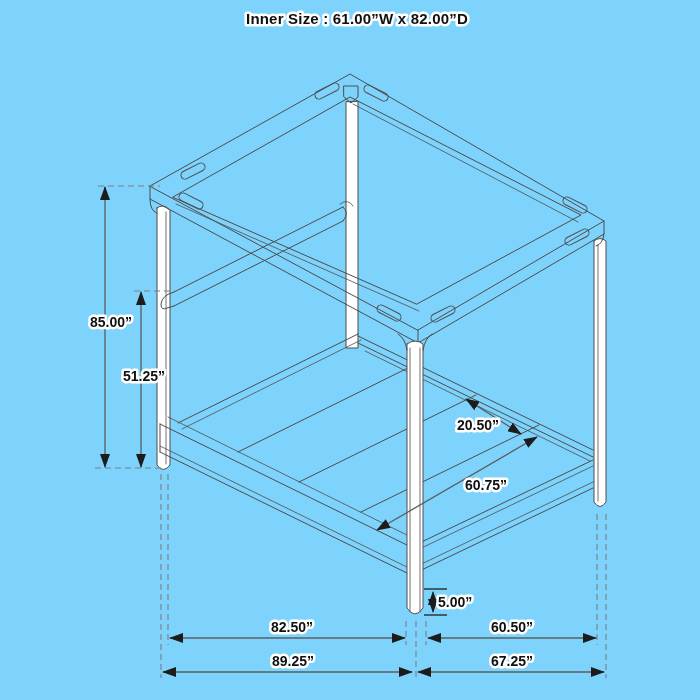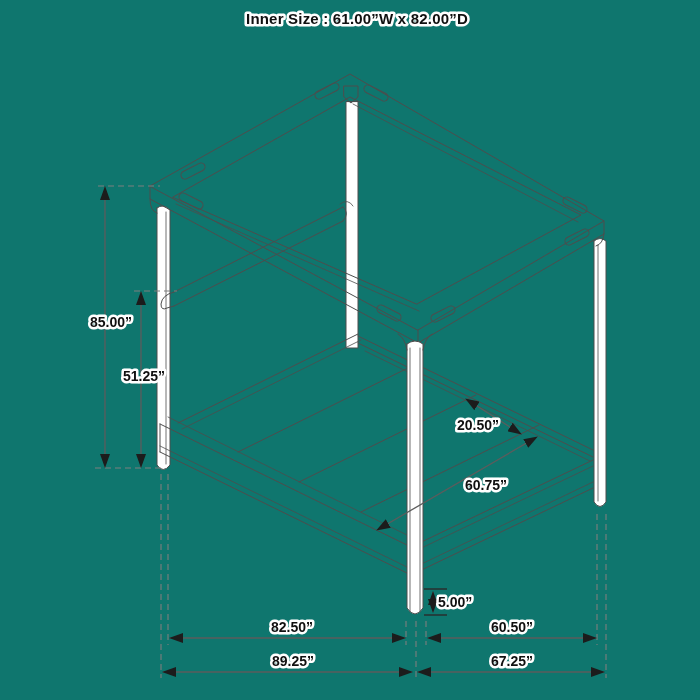--- a/index.html
+++ b/index.html
@@ -1,16 +1,16 @@
 <!DOCTYPE html>
 <html><head>
 <meta charset="utf-8">
 <style>
   html,body{margin:0;padding:0;background:#ffffff;}
-  .stage{position:relative;width:700px;height:700px;background:#0f766e;overflow:hidden;
+  .stage{position:relative;width:700px;height:700px;background:#7dd3fc;overflow:hidden;
          font-family:"Liberation Sans",sans-serif;}
   svg{display:block;}
   
   .draw path,.draw line,.draw rect{fill:none;stroke:#4d4d4d;stroke-width:1;
         stroke-linejoin:round;stroke-linecap:round;}
   .draw .solid{fill:#ffffff;}
   .draw .thin{stroke-width:0.8;}
   
   .dim line,.dim path{fill:none;stroke:#5c5c5c;stroke-width:1.3;stroke-linecap:butt;}
   .dim .dash{stroke:#7e7e7e;stroke-width:1.1;stroke-dasharray:6 4;}

